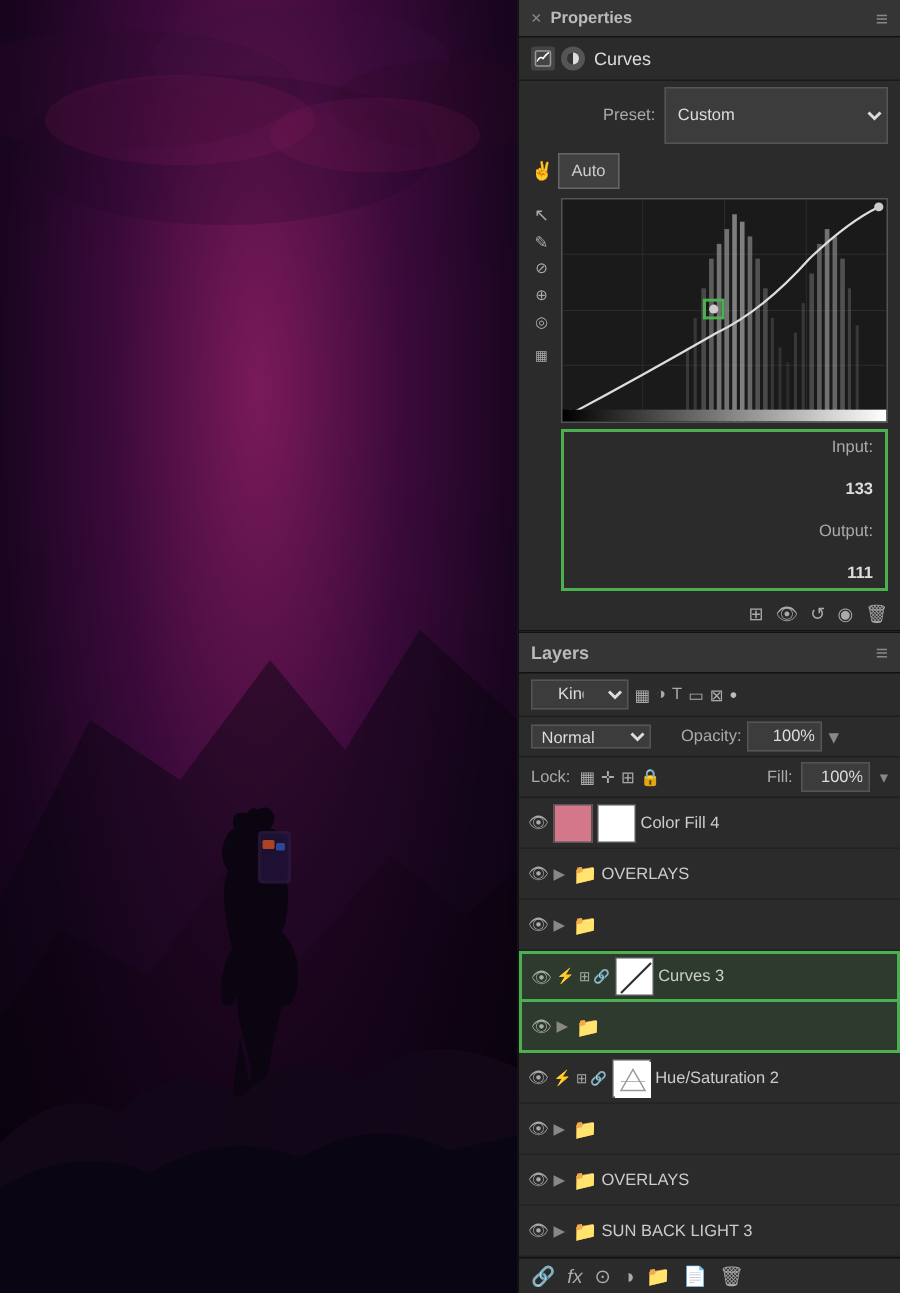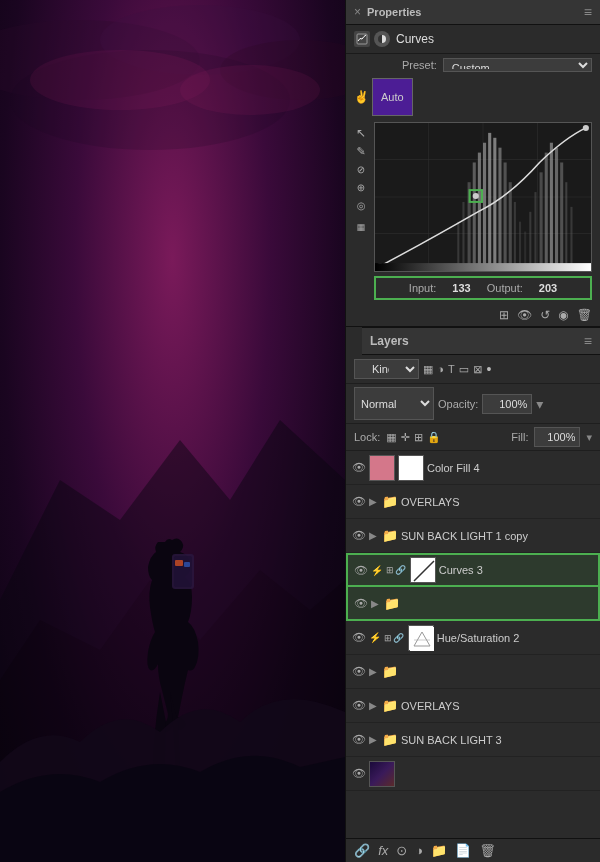--- a/index.html
+++ b/index.html
@@ -78,21 +78,21 @@
       gap: 6px;
     }
     .preset-label { color: #aaa; font-size: 11px; margin-left: 48px; }
     .preset-select {
       flex: 1;
       background: #3c3c3c;
       border: 1px solid #555;
       color: #ddd;
       font-size: 11px;
       padding: 2px 4px;
-      height: 14px;
+      height: 38px;
     }
 
     
     .tools-rgb-row {
       display: flex;
       align-items: center;
       padding: 2px 8px;
       gap: 4px;
     }
     .tool-icon-sm {
@@ -107,27 +107,27 @@
     .rgb-select {
       flex: 1;
       background: #3c3c3c;
       border: 1px solid #555;
       color: #ddd;
       font-size: 11px;
       padding: 2px 4px;
       height: 22px;
     }
     .auto-btn {
-      background: #4c1d95;
+      background: #404040;
       border: 1px solid #666;
       color: #ccc;
       font-size: 11px;
       padding: 2px 8px;
       cursor: pointer;
-      height: 38px;
+      height: 24px;
     }
 
     
     .curves-container {
       display: flex;
       padding: 4px 8px;
       gap: 6px;
     }
     .tools-column {
       display: flex;
@@ -160,20 +160,21 @@
 
     
     .input-output-row {
       display: flex;
       align-items: flex-end;
       justify-content: center;
       gap: 16px;
       padding: 4px 8px;
       border: 2px solid #4caf50;
       margin: 0 8px 4px 28px;
+      flex-direction: column;
     }
     .io-label { color: #aaa; font-size: 11px; }
     .io-value {
       color: #ddd;
       font-size: 11px;
       font-weight: bold;
     }
 
     
     .curves-bottom-row {
@@ -198,21 +199,20 @@
       overflow: hidden;
     }
     .layers-header {
       display: flex;
       align-items: center;
       justify-content: space-between;
       padding: 5px 8px;
       background: #353535;
       border-bottom: 1px solid #111;
       border-top: 1px solid #111;
-      margin-left: 16px;
     }
     .layers-title {
       font-size: 12px;
       color: #bbb;
       font-weight: bold;
     }
 
     
     .kind-row {
       display: flex;
@@ -248,24 +248,24 @@
       padding: 3px 8px;
       gap: 4px;
       border-bottom: 1px solid #1e1e1e;
     }
     .normal-select {
       background: #3c3c3c;
       border: 1px solid #555;
       color: #ddd;
       font-size: 11px;
       padding: 1px 2px;
-      height: 33px;
+      height: 16px;
       width: 80px;
     }
-    .opacity-label { color: #aaa; font-size: 11px; margin-left: 0; }
+    .opacity-label { color: #aaa; font-size: 11px; margin-left: 16px; }
     .opacity-value {
       background: #3c3c3c;
       border: 1px solid #555;
       color: #ddd;
       font-size: 11px;
       padding: 1px 4px;
       height: 20px;
       width: 50px;
       text-align: right;
     }
@@ -548,21 +548,21 @@
         </defs>
         <rect x="0" y="142" width="210" height="8" fill="url(#grad1)"></rect>
       </svg>
     </div>
   </div>
 
   <div class="input-output-row">
     <span class="io-label">Input:</span>
     <span class="io-value">133</span>
     <span class="io-label">Output:</span>
-    <span class="io-value">203</span>
+    <span class="io-value">111</span>
   </div>
 
   <div class="curves-bottom-row">
     <span class="bottom-icon">⊞</span>
     <span class="bottom-icon">👁</span>
     <span class="bottom-icon">↺</span>
     <span class="bottom-icon">◉</span>
     <span class="bottom-icon">🗑</span>
   </div>
 
@@ -624,21 +624,20 @@
         <span class="eye-icon">👁</span>
         <span style="color:#888;font-size:10px;width:10px;">▶</span>
         <span style="font-size:13px;color:#e8b44e;width:16px;">📁</span>
         <span class="layer-name">OVERLAYS</span>
       </div>
 
       <div class="layer-item">
         <span class="eye-icon">👁</span>
         <span style="color:#888;font-size:10px;width:10px;">▶</span>
         <span style="font-size:13px;color:#e8b44e;width:16px;">📁</span>
-        <span class="layer-name">SUN BACK LIGHT 1 copy</span>
       </div>
 
       <div class="layer-item highlighted" style="border:2px solid #4caf50;background:#2d3a2d;">
         <span class="eye-icon">👁</span>
         <span style="color:#aaa;font-size:10px;width:12px;">⚡</span>
 
         <div style="display:flex;gap:2px;align-items:center;">
           <span style="font-size:9px;color:#aaa;">⊞</span>
           <span style="font-size:9px;color:#aaa;">🔗</span>
         </div>

